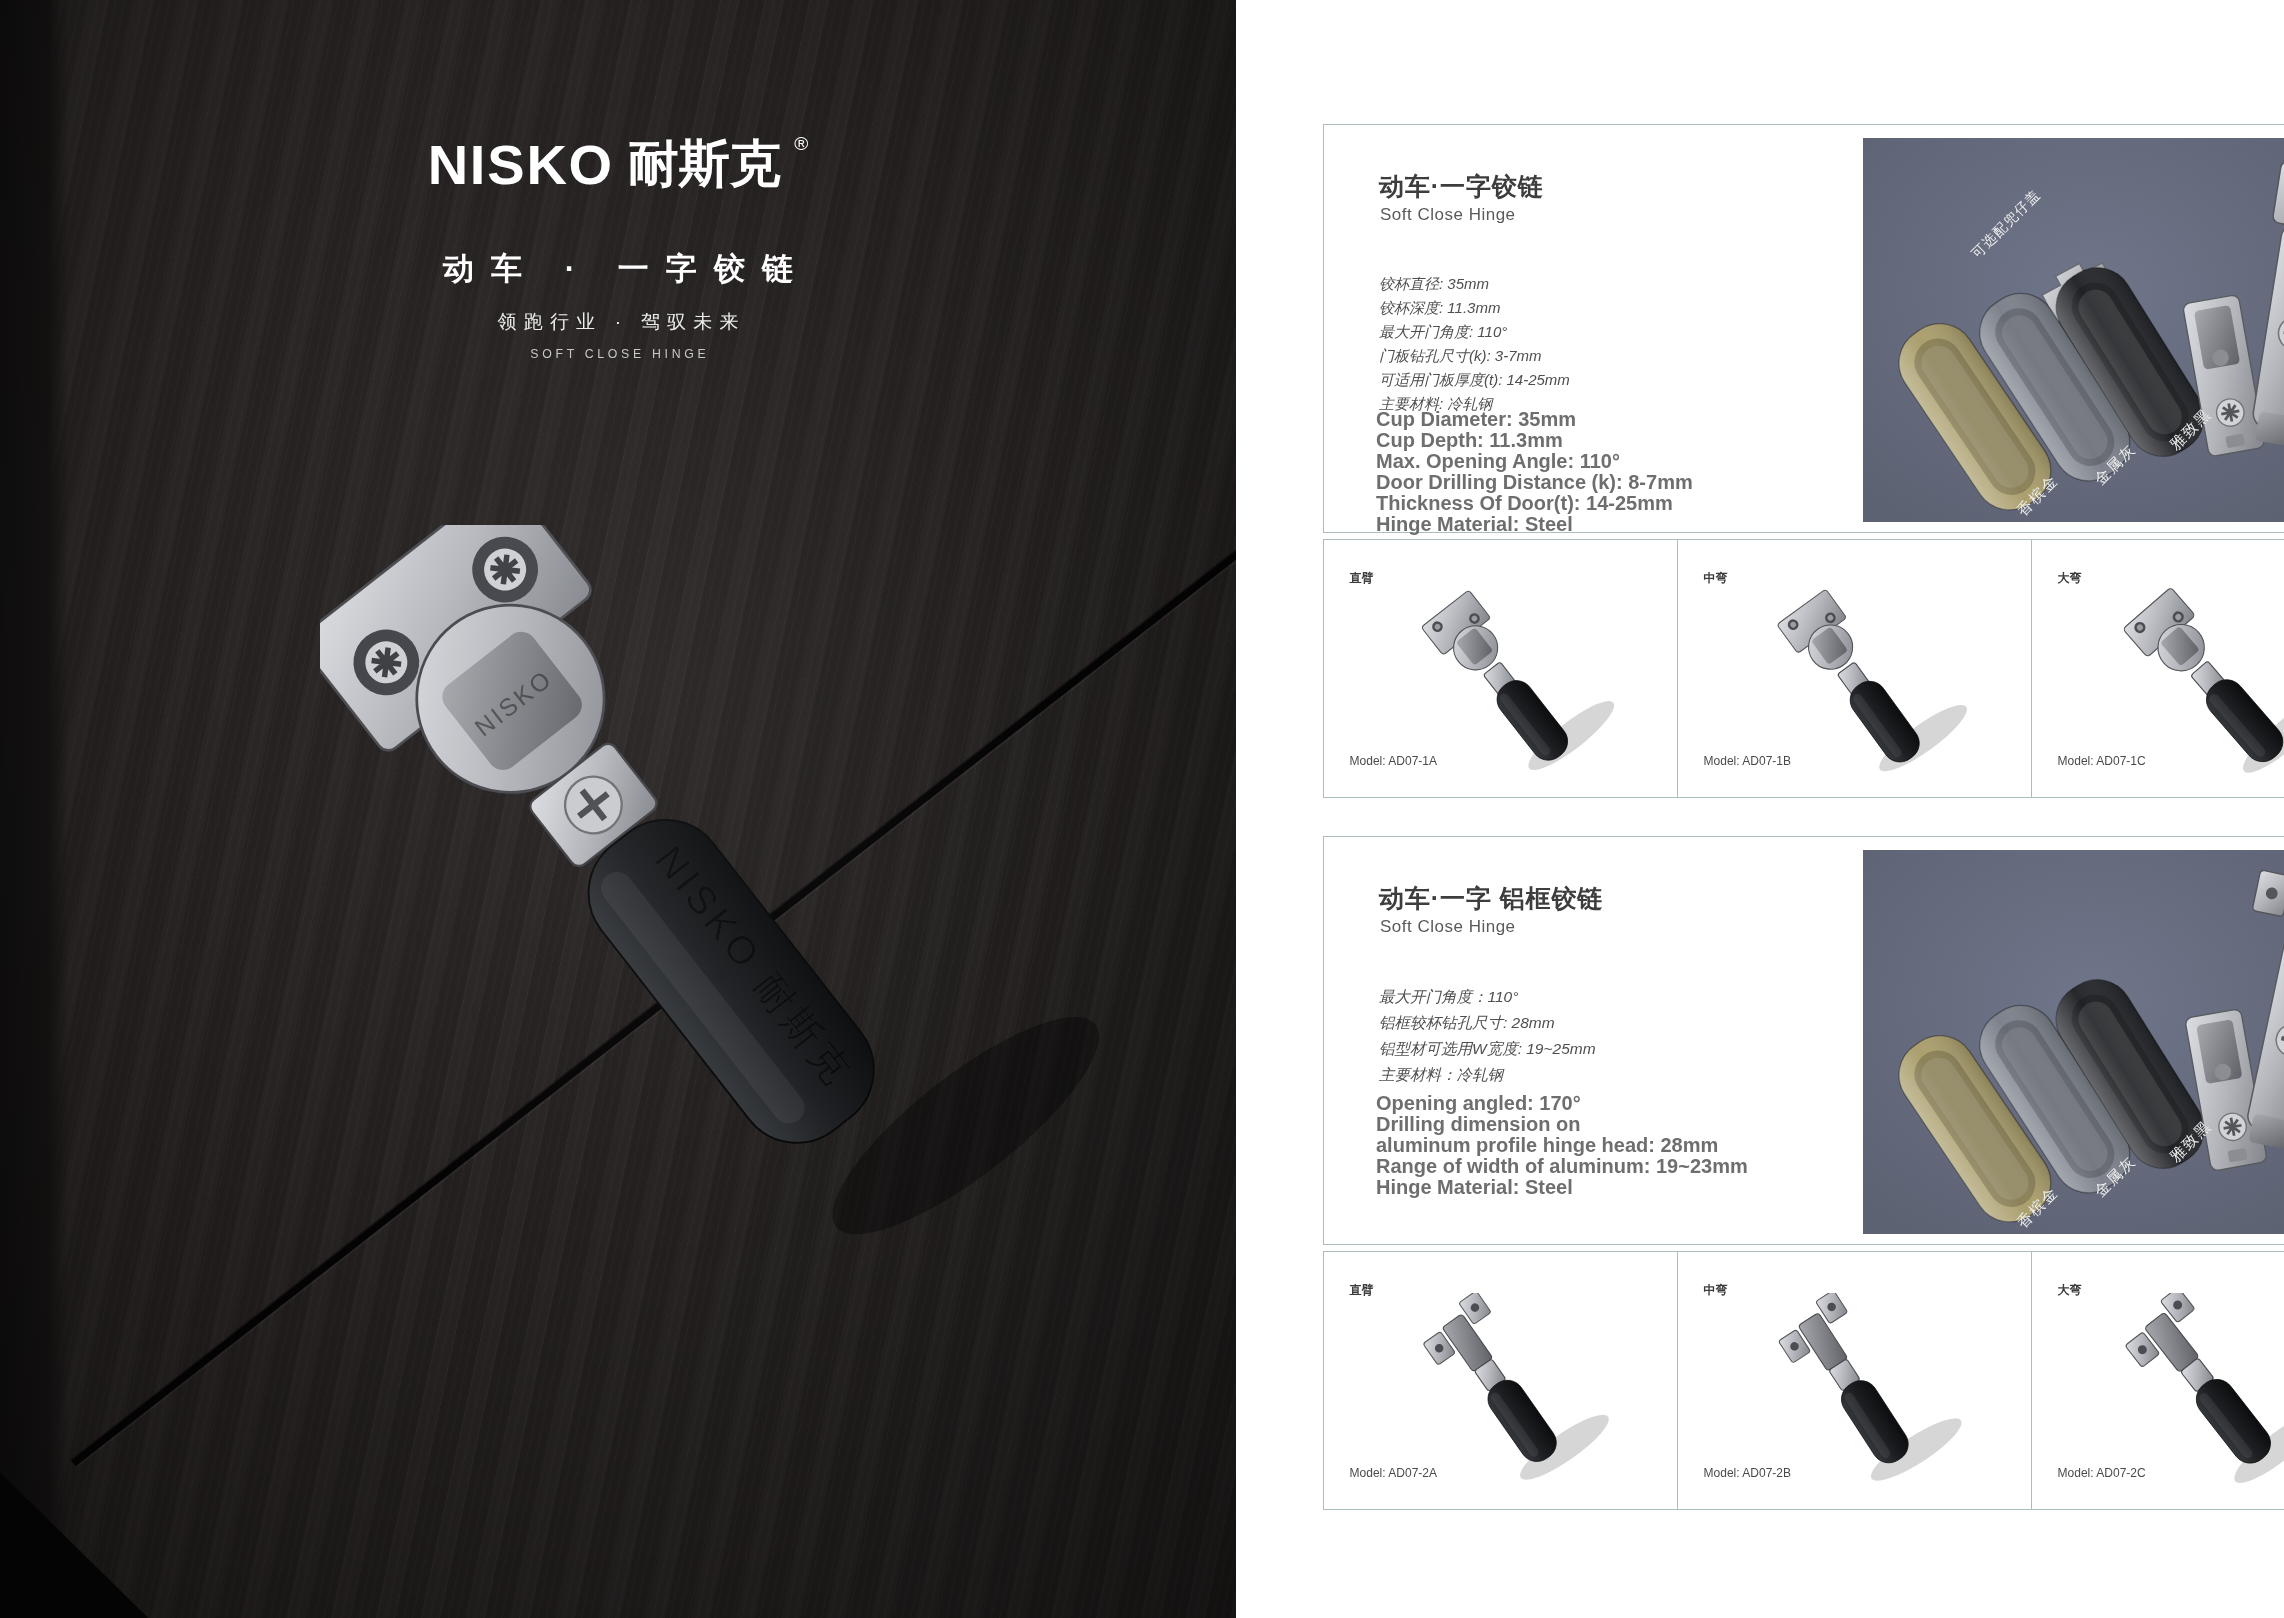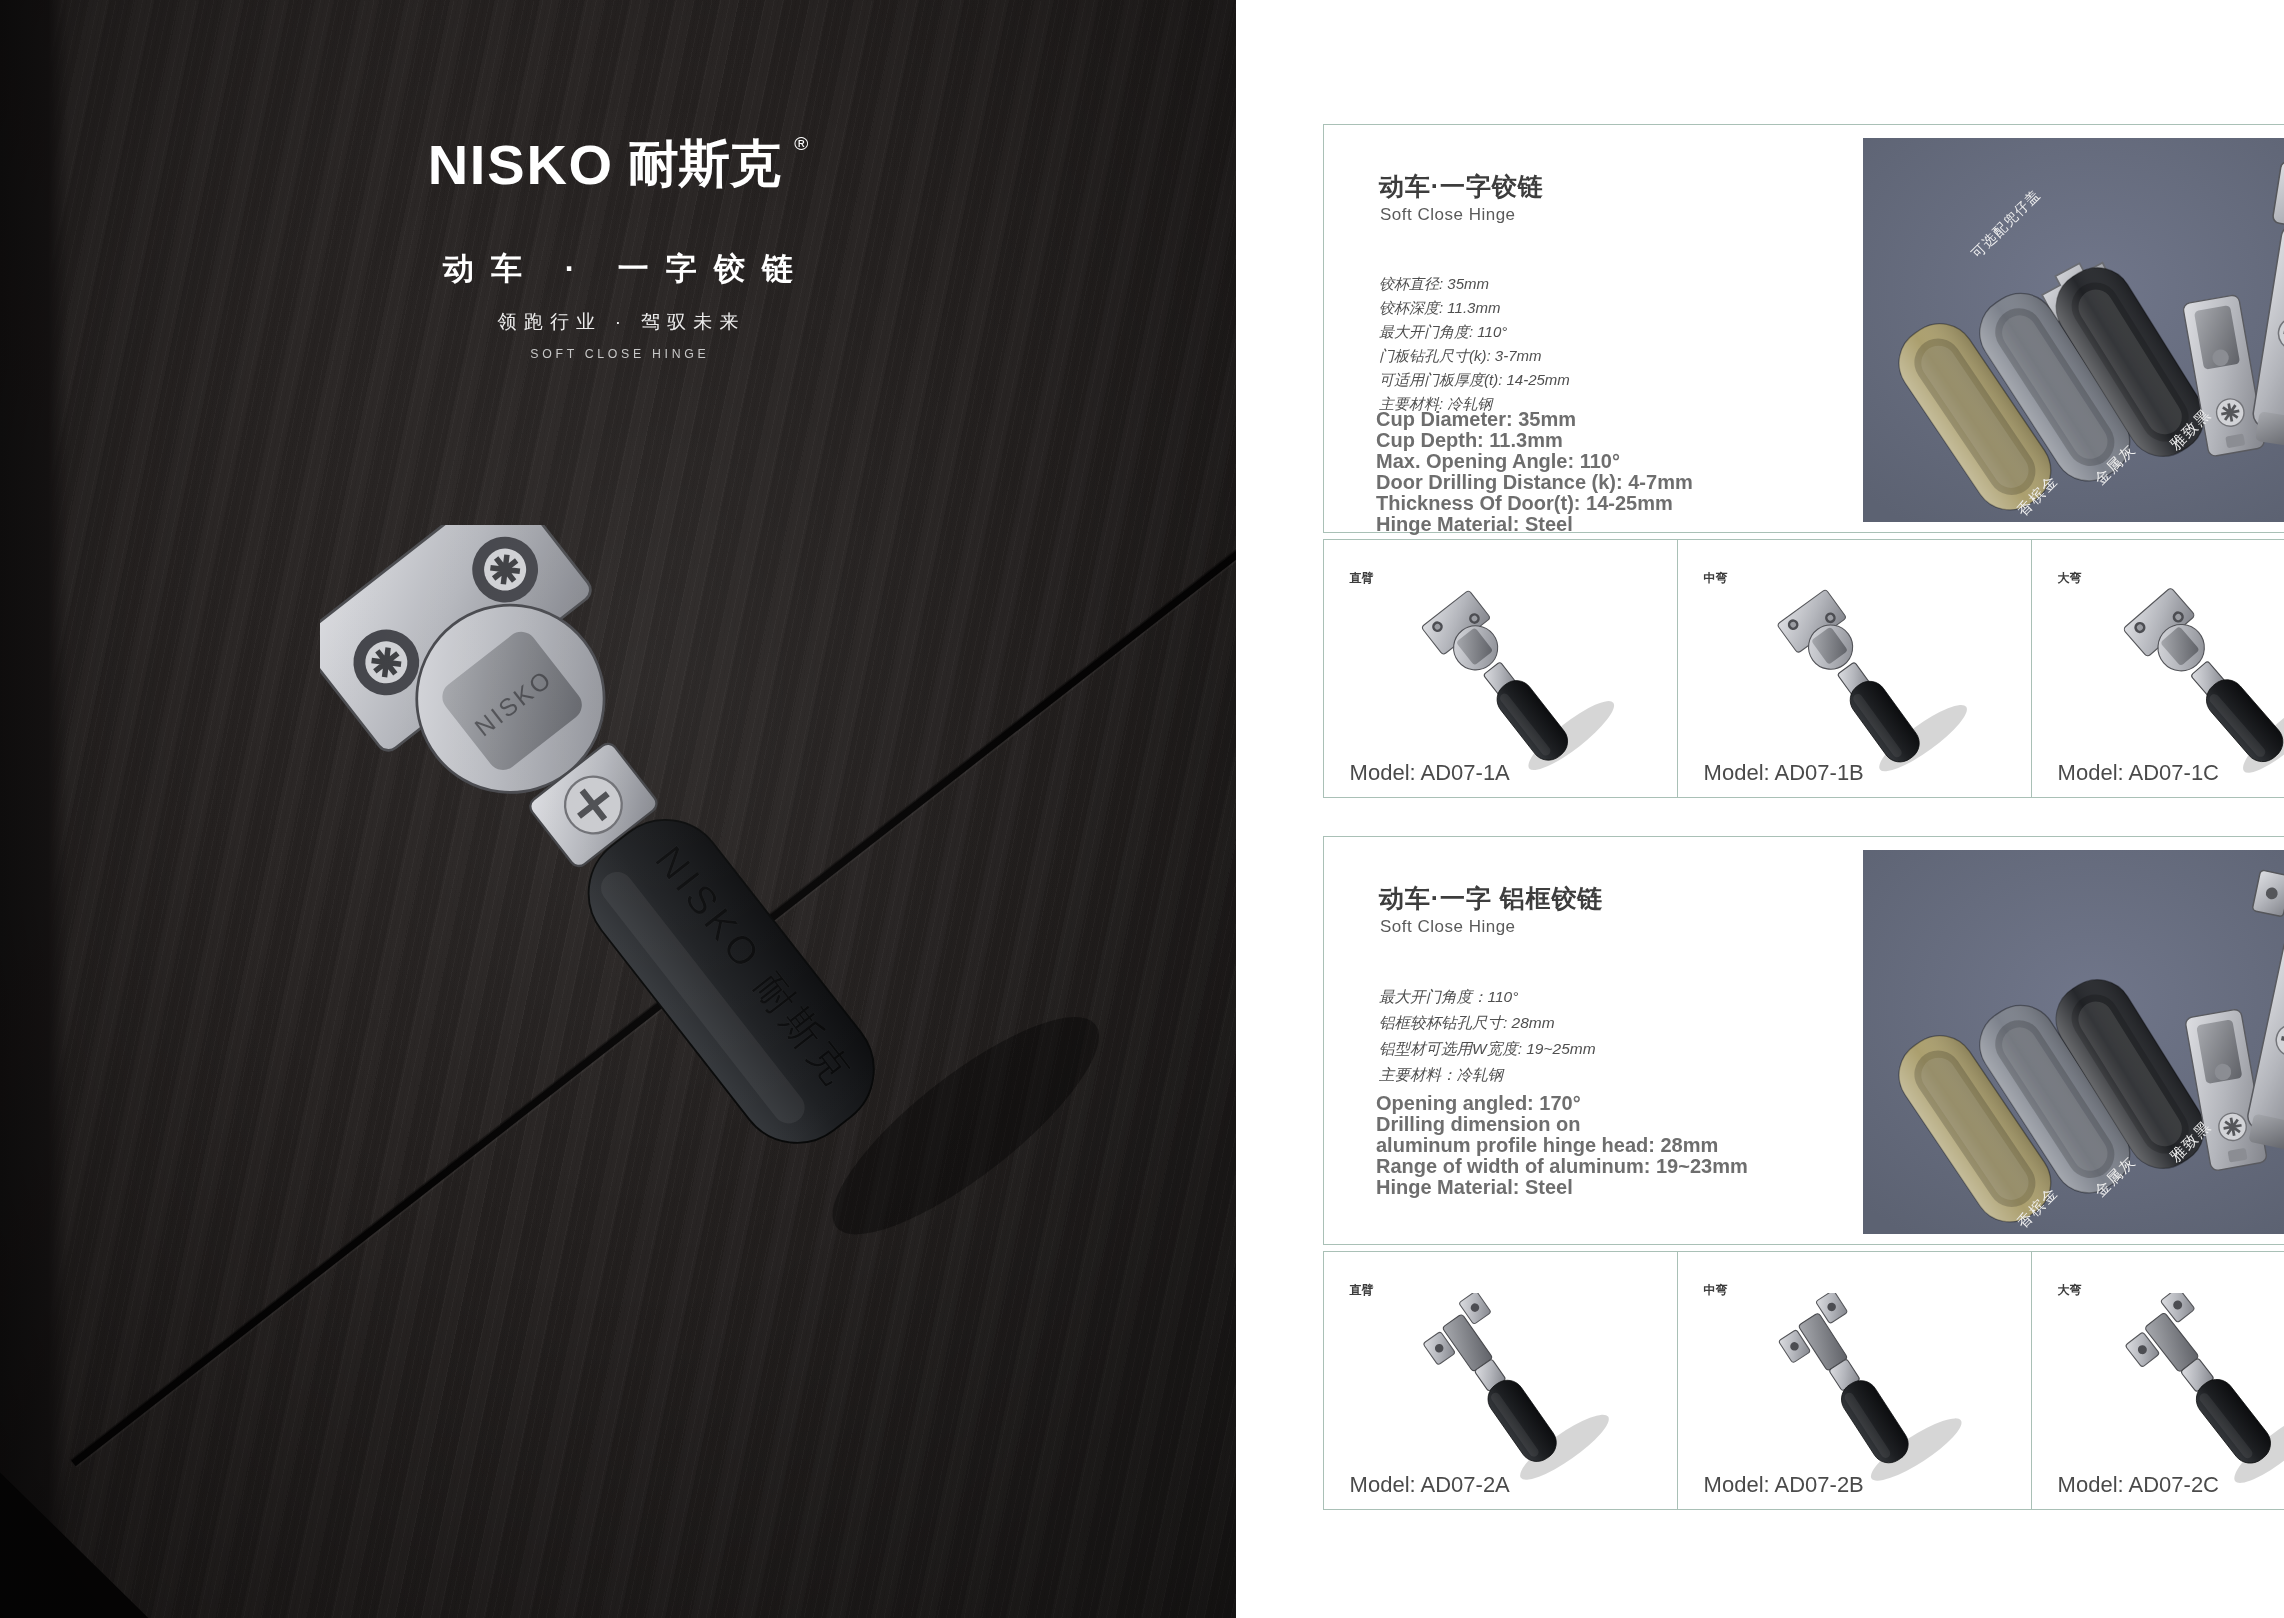--- a/index.html
+++ b/index.html
@@ -86,21 +86,21 @@
 
   .row{
     position:absolute;left:1323px;width:1063px;height:259px;
     display:flex;border:0.9px solid var(--border);background:#ffffff;
   }
   .row.r1{top:539px;}
   .row.r2{top:1251px;}
   .cell{position:relative;flex:1 1 0;}
   .cell + .cell{border-left:0.9px solid var(--border);text-align:center;}
   .cell-label{position:absolute;left:25.6px;top:30px;font-size:12px;font-weight:600;color:var(--title_text);}
-  .cell-model{position:absolute;left:25.6px;bottom:11px;font-size:22px;color:var(--model_text);}
+  .cell-model{position:absolute;left:25.6px;bottom:29px;font-size:12px;color:var(--model_text);}
   .cell-hinge{position:absolute;left:50%;top:54%;transform:translate(-50%,-50%);}
 
   .page-number{
     position:absolute;right:87px;top:1516px;width:137px;
     text-align:right;font-size:28px;color:var(--page_number_text);
   }
 
   .svg-text{fill:#f0f0f0;font-family:"Liberation Sans","DejaVu Sans",sans-serif;}
   .finish-label{font-size:33px;letter-spacing:4px;}
   .optional-label{font-size:30px;letter-spacing:3px;}
@@ -252,21 +252,21 @@
     <div>铰杯深度: 11.3mm</div>
     <div>最大开门角度: 110°</div>
     <div>门板钻孔尺寸(k): 3-7mm</div>
     <div>可适用门板厚度(t): 14-25mm</div>
     <div>主要材料: 冷轧钢</div>
   </div>
   <div class="specs-en">
     <div>Cup Diameter: 35mm</div>
     <div>Cup Depth: 11.3mm</div>
     <div>Max. Opening Angle: 110°</div>
-    <div>Door Drilling Distance (k): 4-7mm</div>
+    <div>Door Drilling Distance (k): 8-7mm</div>
     <div>Thickness Of Door(t): 14-25mm</div>
     <div>Hinge Material: Steel</div>
   </div>
 
   <div class="product-image">
     <svg viewBox="0 0 1108 840">
       <use href="#sym-clip" transform="translate(470,330) rotate(-28) scale(1.25)"></use>
       <use href="#sym-cap" transform="translate(245,610) rotate(-34)" style="color:var(--finish_champagne)"></use>
       <use href="#sym-cap" transform="translate(420,545) rotate(-33)" style="color:var(--finish_gray)"></use>
       <use href="#sym-cap" transform="translate(585,490) rotate(-32)" style="color:var(--finish_black)"></use>

